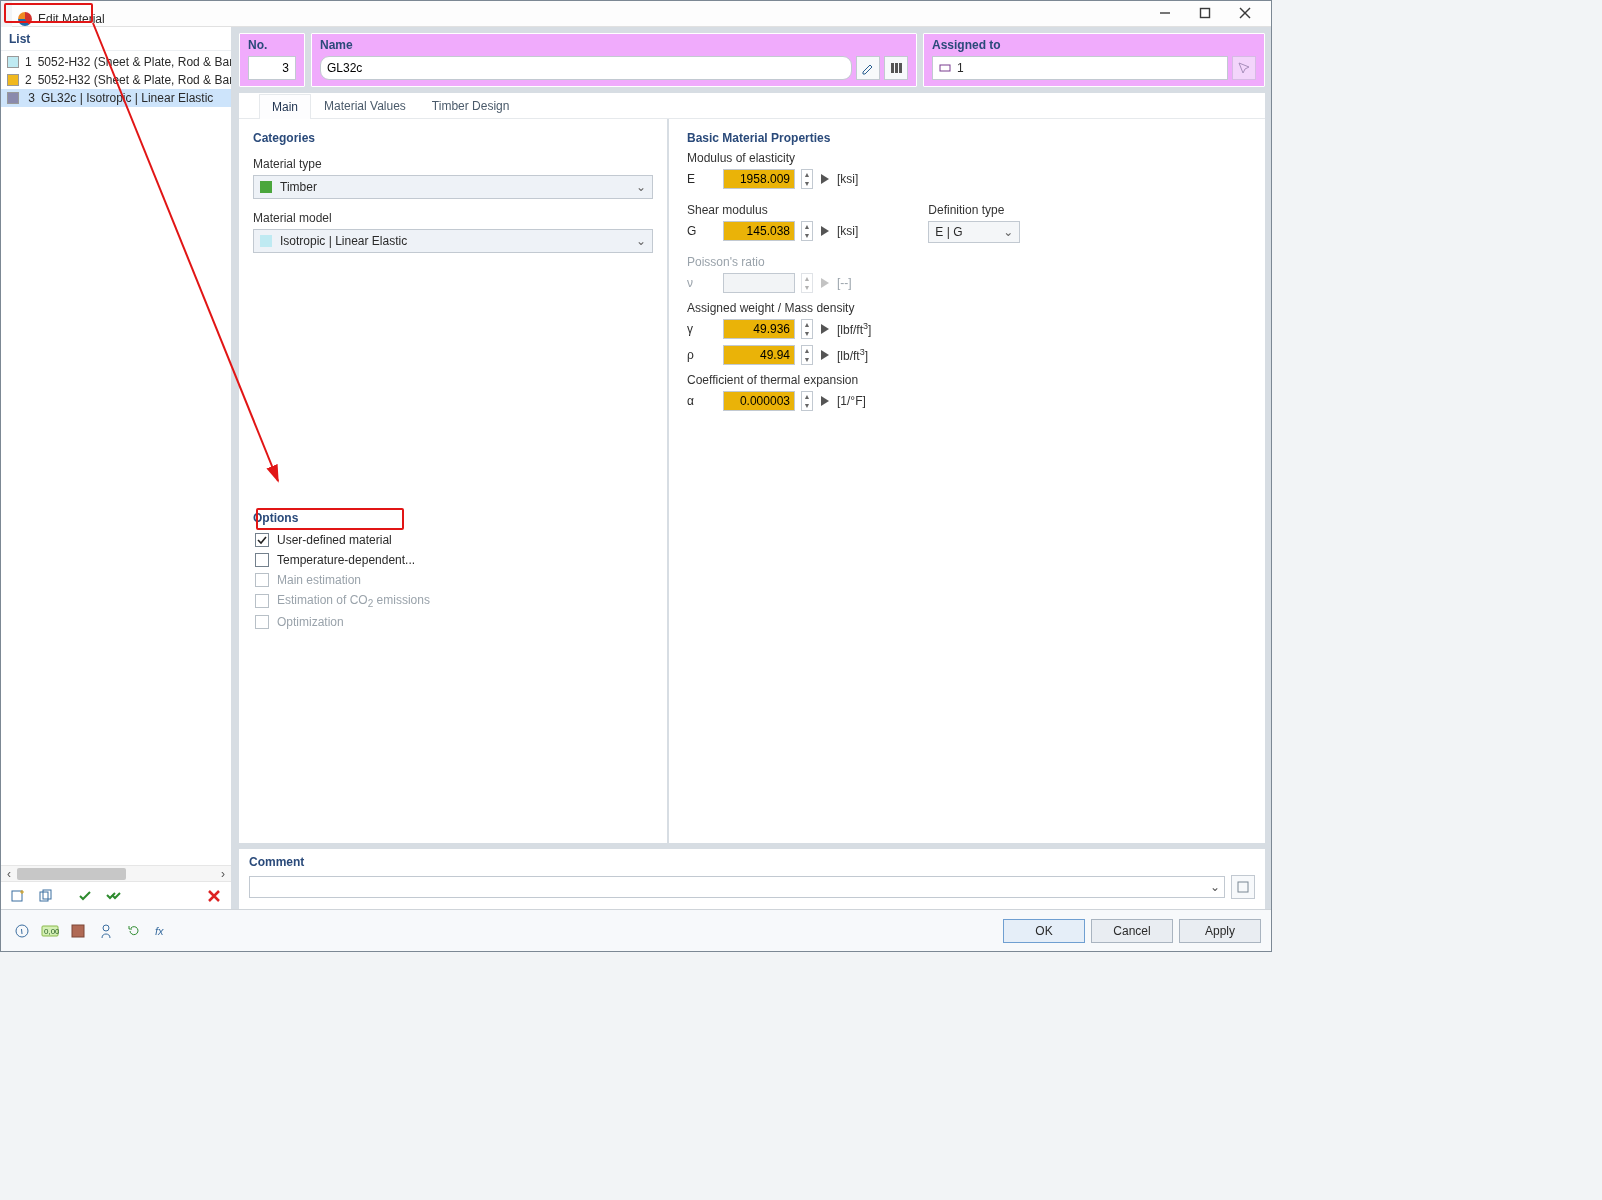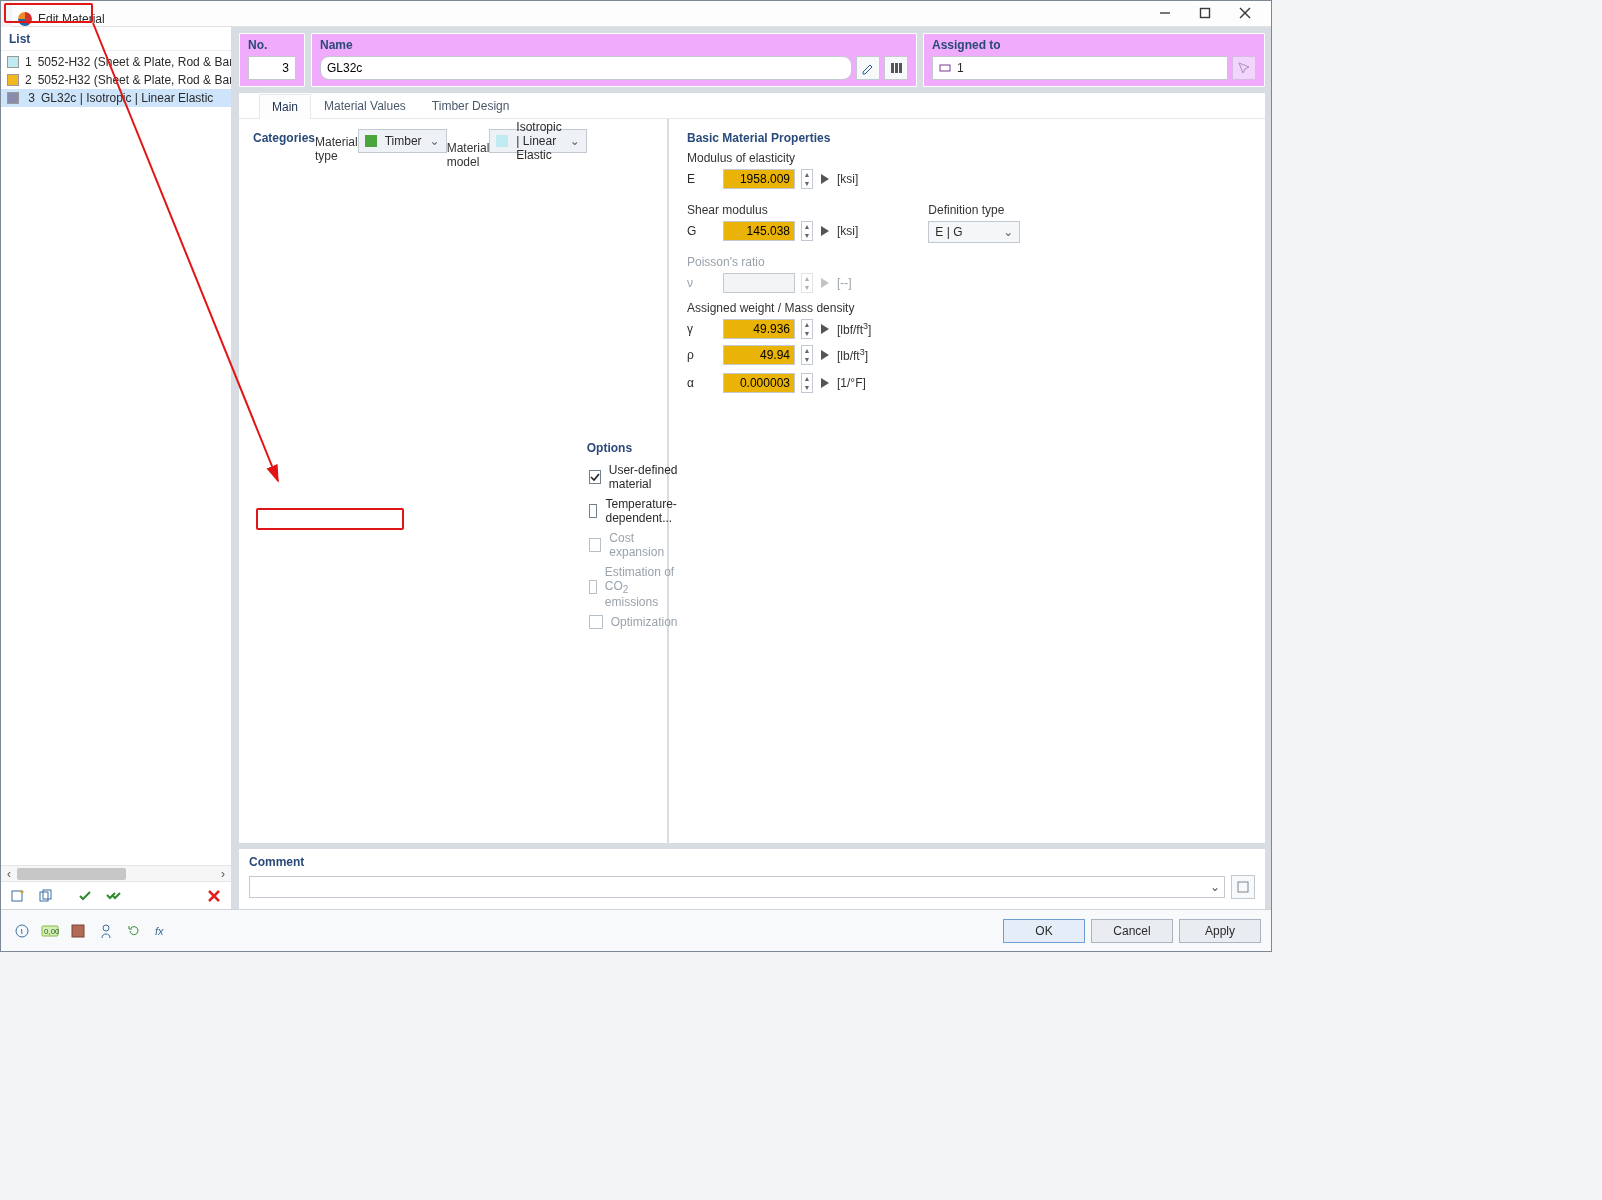--- a/index.html
+++ b/index.html
@@ -99,21 +99,21 @@
   .push-btn.primary { background: var(--btn-bg-primary); border-color:#6f9fd1;}
 
   
   .annot-box { position:absolute; border:2px solid var(--annotate); pointer-events:none; border-radius:2px; }
   #annot-svg { position:absolute; left:0; top:0; pointer-events:none; }
 
   .side-left-col { display:flex; flex-direction:column; }
   .content-stack { display:flex; flex-direction:column; flex:1; min-height:0; gap:6px;}
 
   .tab-split { display:flex; flex:1; min-height:0;}
-  .left-pane { width:430px; border-right: 2px solid var(--gutter-bg); padding:10px 14px; display:flex; flex-direction:row;}
+  .left-pane { width:430px; border-right: 2px solid var(--gutter-bg); padding:10px 14px; display:flex; flex-direction:column;}
   .right-pane { flex:1; padding:10px 14px 10px 18px; }
 
   sup { font-size:9px; }
 </style>
 </head>
 <body>
 
 <div class="titlebar">
   <div class="app-icon"></div>
   <div class="title">Edit Material</div>
@@ -273,21 +273,21 @@
                     </svg>
                   </span>
                 <span>User-defined material</span>
               </div>
               <div class="chk-row">
                 <span class="chk"></span>
                 <span>Temperature-dependent...</span>
               </div>
               <div class="chk-row disabled">
                 <span class="chk disabled"></span>
-                <span>Cost expansion</span>
+                <span>Main estimation</span>
               </div>
               <div class="chk-row disabled">
                 <span class="chk disabled"></span>
                 <span><span>Estimation of CO</span><sub>2</sub><span> emissions</span></span>
               </div>
               <div class="chk-row disabled">
                 <span class="chk disabled"></span>
                 <span>Optimization</span>
               </div>
               <div style="height:200px"></div>
@@ -381,20 +381,21 @@
                     <div>▼</div>
                   </div>
                 <svg class="play">
                     <path d="M2 1l8 5-8 5z" fill="#555"></path>
                   </svg>
                 <span class="unit">[lb/ft<sup>3</sup>]</span>
               </div>
             </div>
 
             <div class="prop-group">
+              <div class="field-label">Coefficient of thermal expansion</div>
               <div class="prop-row">
                 <span class="sym">α</span>
                 <span style="width:10px"></span>
                 <input class="num-input" value="0.000003" style="">
                 <div class="stepper">
                     <div>▲</div>
                     <div>▼</div>
                   </div>
                 <svg class="play">
                     <path d="M2 1l8 5-8 5z" fill="#555"></path>

